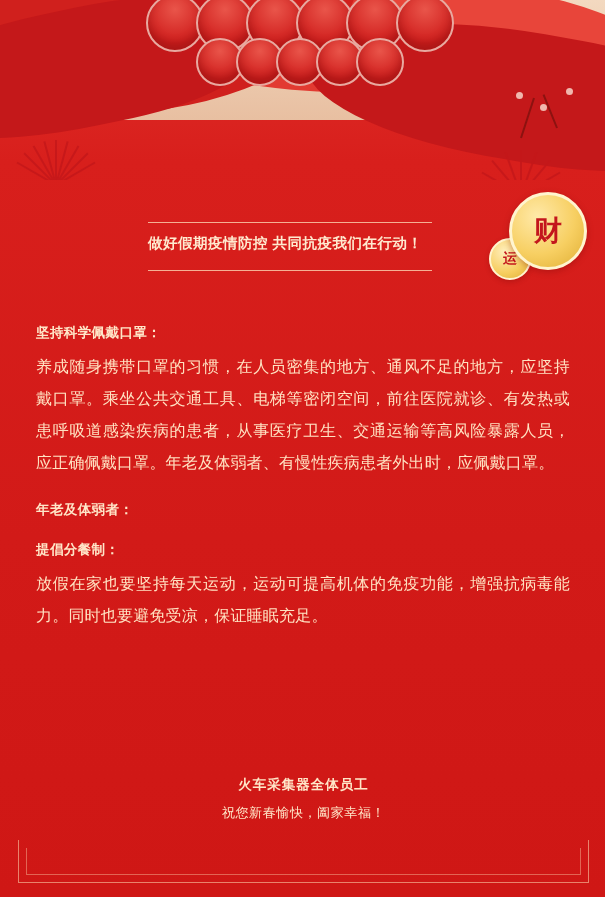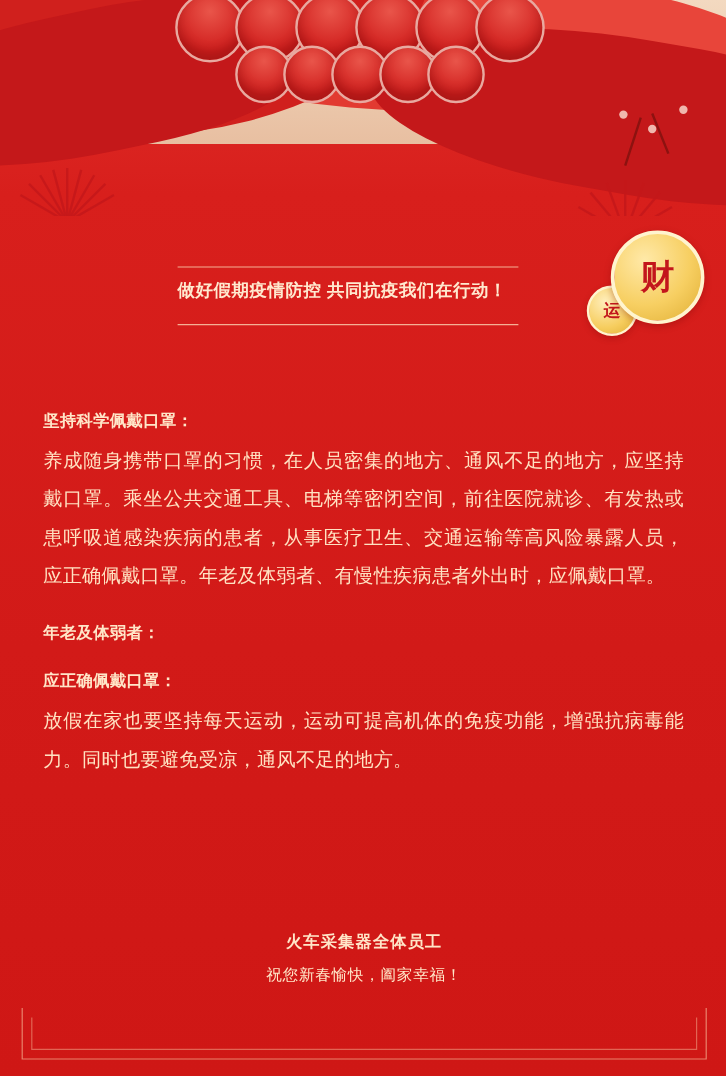--- a/index.html
+++ b/index.html
@@ -181,21 +181,21 @@
     color: #ffe9cf;
     font-size: 14.5px;
     font-weight: 700;
     line-height: 1.7;
     letter-spacing: .5px;
   }
 
   
   .content {
     position: absolute;
-    top: 342px;
+    top: 324px;
     left: 36px;
     width: 534px;
   }
   .section { margin-bottom: 22px; }
   .sec-head {
     color: #ffe6c8;
     font-size: 13.5px;
     font-weight: 700;
     letter-spacing: .4px;
     margin-bottom: 9px;
@@ -326,22 +326,22 @@
     <div class="section">
       <div class="sec-head">坚持科学佩戴口罩：</div>
       <div class="sec-body">养成随身携带口罩的习惯，在人员密集的地方、通风不足的地方，应坚持戴口罩。乘坐公共交通工具、电梯等密闭空间，前往医院就诊、有发热或患呼吸道感染疾病的患者，从事医疗卫生、交通运输等高风险暴露人员，应正确佩戴口罩。年老及体弱者、有慢性疾病患者外出时，应佩戴口罩。</div>
     </div>
 
     <div class="section">
       <div class="sec-head">年老及体弱者：</div>
     </div>
 
     <div class="section">
-      <div class="sec-head">应正确佩戴口罩：</div>
-      <div class="sec-body">放假在家也要坚持每天运动，运动可提高机体的免疫功能，增强抗病毒能力。同时也要避免受凉，通风不足的地方。</div>
+      <div class="sec-head">提倡分餐制：</div>
+      <div class="sec-body">放假在家也要坚持每天运动，运动可提高机体的免疫功能，增强抗病毒能力。同时也要避免受凉，保证睡眠充足。</div>
     </div>
 
   </div>
 
   <div class="sign sign-1">火车采集器全体员工</div>
   <div class="sign sign-2">祝您新春愉快，阖家幸福！</div>
 
   <div class="frame"></div>
 
 </div>

